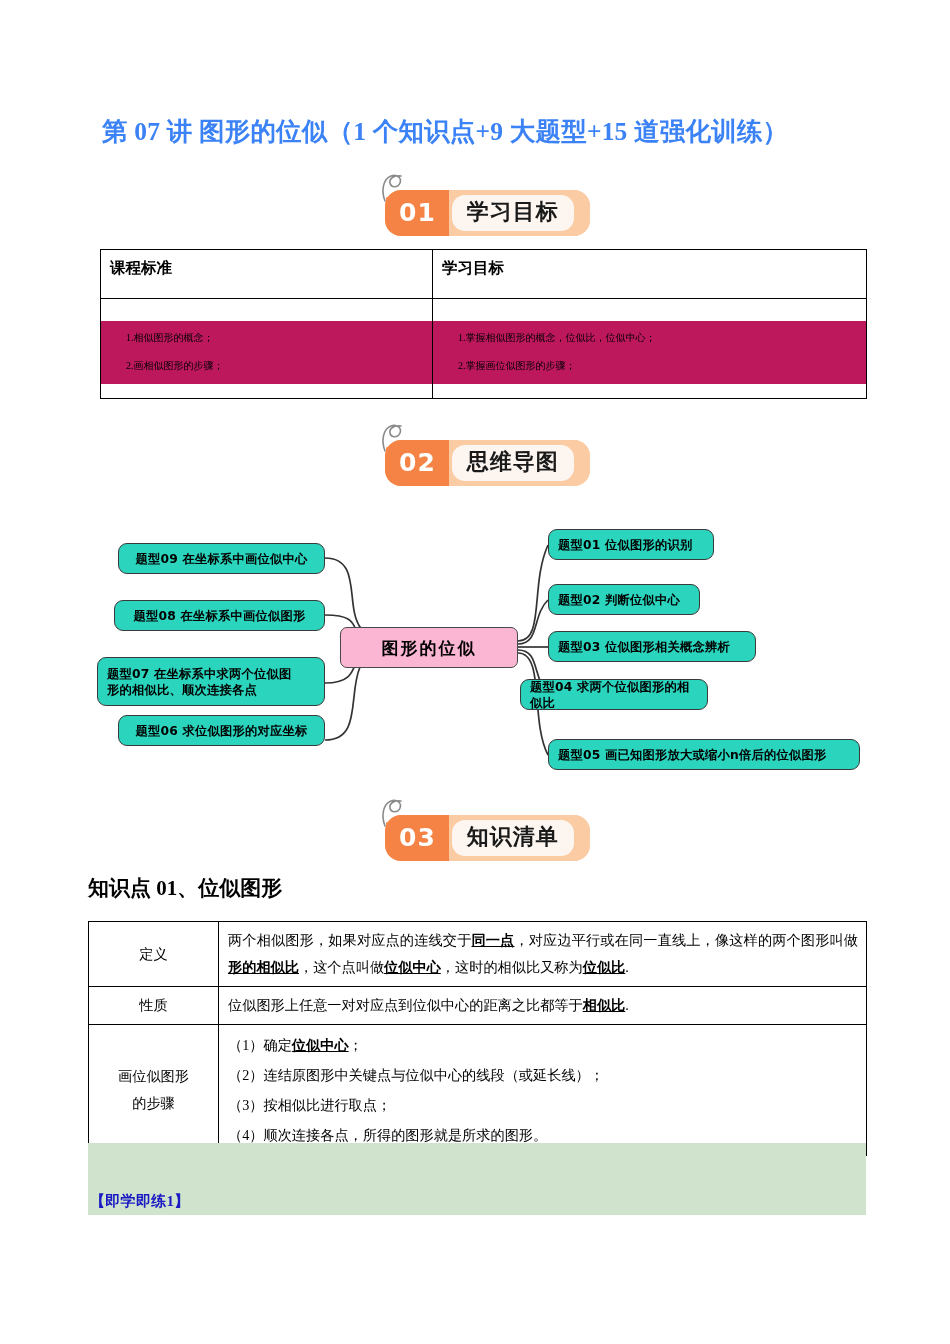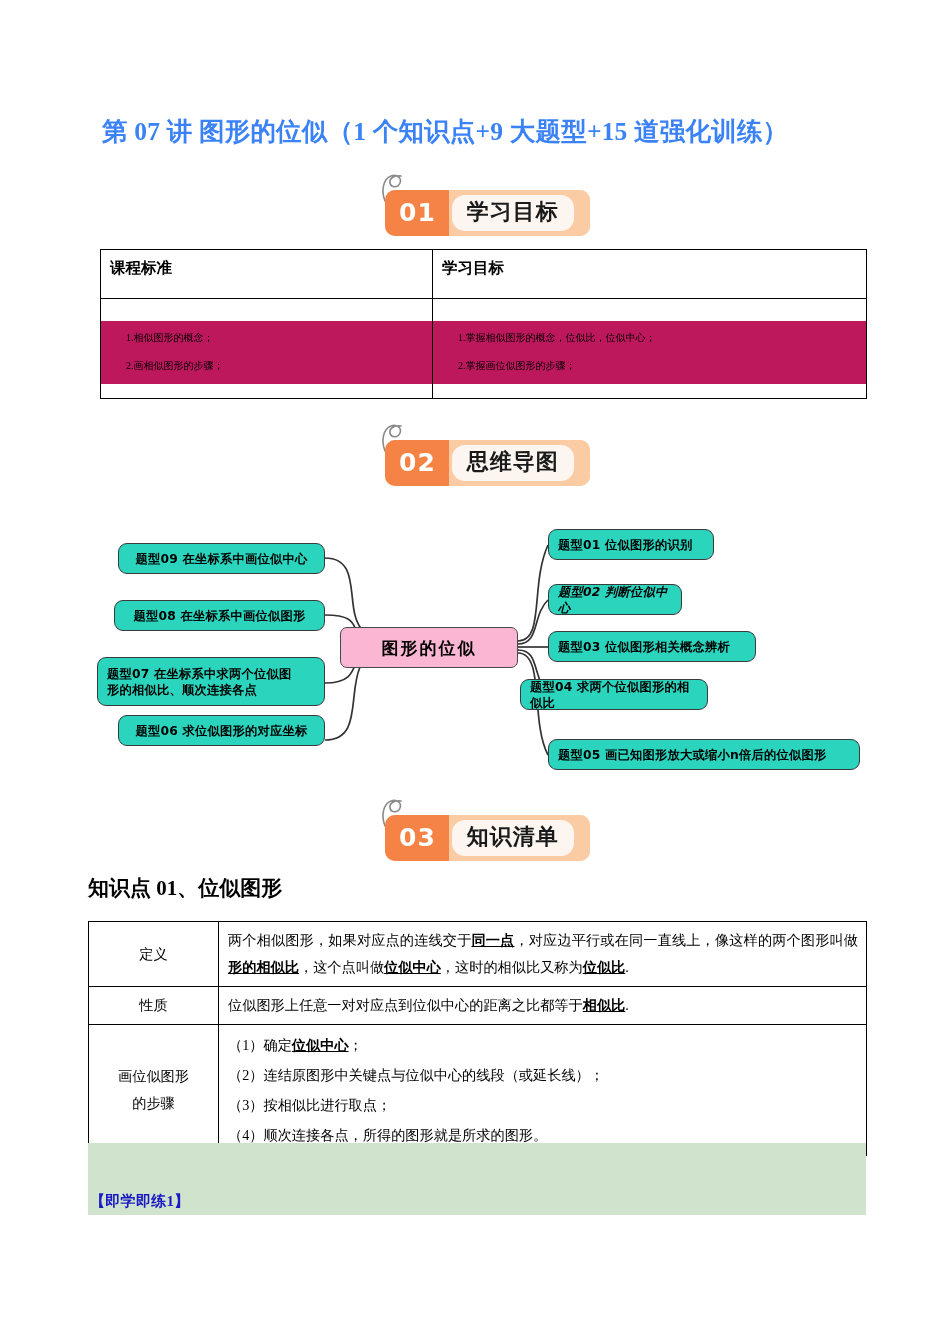--- a/index.html
+++ b/index.html
@@ -41,21 +41,21 @@
     width: 40px;
     height: 30px;
     pointer-events: none;
   }
   .badge-body {
     position: absolute;
     left: 0; top: 0;
     height: 46px;
     display: flex;
     align-items: stretch;
-    border-radius: 10px;
+    border-radius: 16px;
     overflow: hidden;
     background: #fbcba4;
   }
   .badge-num {
     background: #f58345;
     color: #ffffff;
     font-family: "DejaVu Sans", sans-serif;
     font-weight: bold;
     font-size: 25px;
     line-height: 46px;
@@ -295,21 +295,21 @@
 
   <div class="mnode" style="left:97px; top:152px; width:228px; height:49px; flex-direction:column; align-items:flex-start; justify-content:center;">
     <span>题型07  在坐标系中求两个位似图</span>
     <span>形的相似比、顺次连接各点</span>
   </div>
 
   <div class="mnode" style="left:118px; top:210px; width:207px; height:31px; justify-content:center;">题型06  求位似图形的对应坐标</div>
 
   <div class="mnode" style="left:548px; top:24px; width:166px; height:31px;">题型01  位似图形的识别</div>
 
-  <div class="mnode" style="left:548px; top:79px; width:134px; height:31px;font-style:italic;">题型02  判断位似中心</div>
+  <div class="mnode" style="left:548px; top:79px; width:152px; height:31px;">题型02  判断位似中心</div>
 
   <div class="mnode" style="left:548px; top:126px; width:208px; height:31px;">题型03  位似图形相关概念辨析</div>
 
   <div class="mnode" style="left:520px; top:174px; width:188px; height:31px;">题型04  求两个位似图形的相似比</div>
 
   <div class="mnode" style="left:548px; top:234px; width:312px; height:31px;">题型05  画已知图形放大或缩小n倍后的位似图形</div>
 </div>
 
 <div class="badge" style="left:385px; top:815px;">
   <svg class="badge-hook" viewBox="0 0 40 30">

